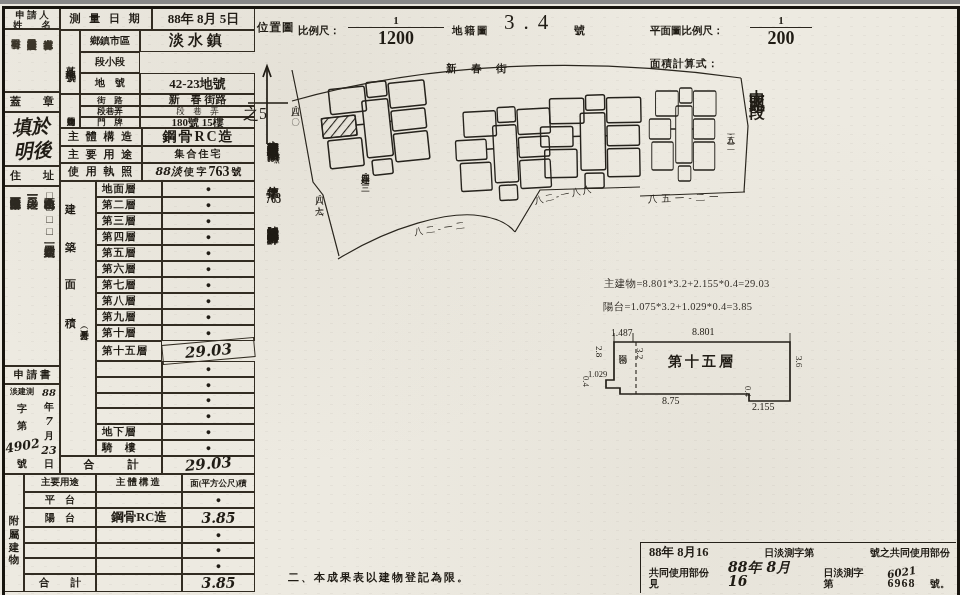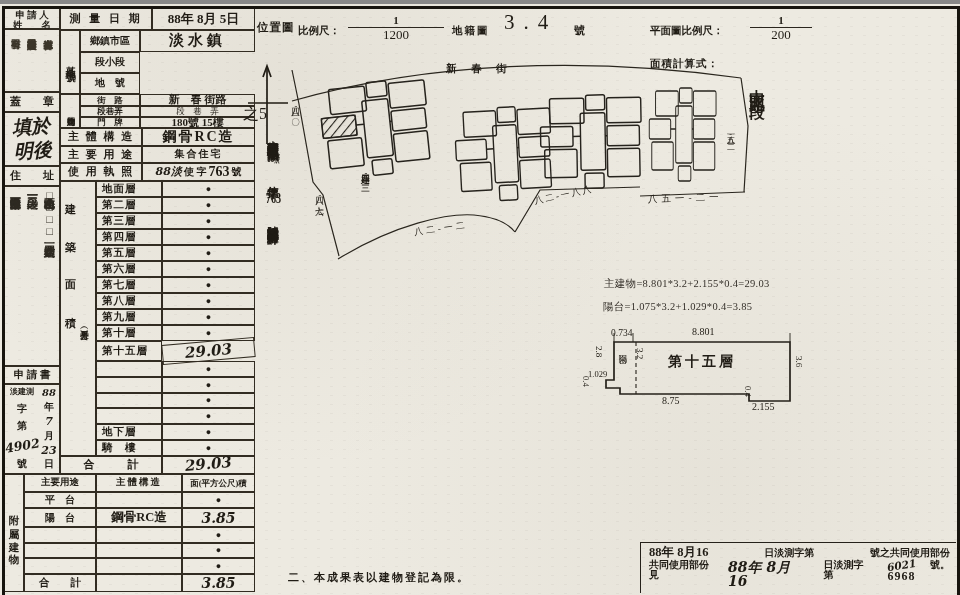--- a/index.html
+++ b/index.html
@@ -16,21 +16,21 @@
   .c{position:absolute;box-sizing:border-box;border:1px solid #322c22;display:flex;align-items:center;justify-content:center;line-height:1.05;}
   .abs{position:absolute;box-sizing:border-box;line-height:1.05;}
   .vt{writing-mode:vertical-rl;text-orientation:upright;}
   .pre{white-space:pre-line;}
   .hand{font-style:italic;font-weight:700;font-family:"DejaVu Serif","Liberation Serif",serif;}
   .blur{filter:blur(.5px);color:#3c362a;}
   .tcy{text-combine-upright:all;}
   .rot{writing-mode:vertical-rl;text-orientation:mixed;}
   .frac{position:absolute;display:flex;flex-direction:column;align-items:center;}
   .fnum{width:100%;text-align:center;font-size:11px;font-weight:700;border-bottom:1.7px solid #2b261e;padding-bottom:1px;line-height:1;}
-  .fden{font-size:13px;font-weight:400;line-height:1.15;}
+  .fden{font-size:18px;font-weight:700;line-height:1.15;}
   .grid{position:absolute;display:grid;box-sizing:border-box;}
   .grid>div{border:1px solid #322c22;display:flex;align-items:center;justify-content:center;box-sizing:border-box;overflow:visible;}
   .gl{font-size:10.5px;font-weight:700;letter-spacing:1px;justify-content:flex-start !important;padding-left:5px;}
   .gv{font-size:9px;}
   .big-hand{font-size:15px;transform:rotate(-5deg);}
   .appcol{display:flex;flex-direction:column;justify-content:space-between;align-items:center;height:100%;padding:3px 0;box-sizing:border-box;}
   svg{position:absolute;left:0;top:0;pointer-events:none;}
 </style>
 </head>
 <body>
@@ -129,20 +129,21 @@
   <div class="c" style="left:60px;top:4px;width:92px;height:22px;font-size:11px;font-weight:700;letter-spacing:3px">測 量 日 期</div>
   <div class="c" style="left:152px;top:4px;width:103px;height:22px;font-size:13px;font-weight:700">88年 8月 5日</div>
 
   <div class="c" style="left:60px;top:26px;width:20px;height:64px">
     <span class="vt" style="font-size:10px;font-weight:700;letter-spacing:2px">基地地號</span>
   </div>
   <div class="c" style="left:80px;top:26px;width:60px;height:22px;font-size:10px;font-weight:700">鄉鎮市區</div>
   <div class="c" style="left:140px;top:26px;width:115px;height:22px;font-size:15px;font-weight:700;letter-spacing:4px">淡水鎮</div>
   <div class="c" style="left:80px;top:48px;width:60px;height:21px;font-size:10px;font-weight:700">段小段</div>
   <div class="c" style="left:80px;top:69px;width:60px;height:21px;font-size:10px;font-weight:700">地　號</div>
+  <div class="c" style="left:140px;top:69px;width:115px;height:21px;font-size:13px;font-weight:700">42-23地號</div>
 
   <div class="c" style="left:60px;top:90px;width:20px;height:34px">
     <span class="vt" style="font-size:8px;font-weight:700">建物門牌</span>
   </div>
   <div class="c" style="left:80px;top:90px;width:60px;height:12px;font-size:8.5px;font-weight:700">街　路</div>
   <div class="c" style="left:140px;top:90px;width:115px;height:12px;font-size:11px;font-weight:700">新　春 街路</div>
   <div class="c" style="left:80px;top:102px;width:60px;height:11px;font-size:8.5px;font-weight:700">段巷弄</div>
   <div class="c" style="left:140px;top:102px;width:115px;height:11px;font-size:8.5px">段　巷　弄</div>
   <div class="c" style="left:80px;top:113px;width:60px;height:11px;font-size:8.5px;font-weight:700">門　牌</div>
   <div class="c" style="left:140px;top:113px;width:115px;height:11px;font-size:11px;font-weight:700">180號 15樓</div>
@@ -264,42 +265,42 @@
   <div class="vt abs" style="left:287px;top:97px;width:13px;height:56px;font-size:8.5px">八四-一〇</div>
   <div class="vt abs" style="left:311px;top:186px;width:13px;height:58px;font-size:8.5px">八四-六七</div>
   <div class="vt abs" style="left:357px;top:164px;width:13px;height:60px;font-size:8.5px;font-weight:700">建四二-三</div>
   <div class="abs" style="left:414px;top:220px;width:58px;height:12px;font-size:9px;letter-spacing:3px;transform:rotate(-8deg)">八二-一二</div>
   <div class="abs" style="left:534px;top:186px;width:66px;height:12px;font-size:9px;letter-spacing:2px;transform:rotate(-12deg)">八二-一八八</div>
   <div class="vt abs" style="left:722px;top:126px;width:12px;height:54px;font-size:8px">八五一-二一</div>
   <div class="abs" style="left:648px;top:190px;width:76px;height:12px;font-size:9.5px;letter-spacing:4px;transform:rotate(-2deg)">八五一-二一</div>
 
   <div class="abs" style="left:604px;top:274px;width:252px;height:12px;font-size:10.5px;letter-spacing:.3px;color:#35302a">主建物=8.801*3.2+2.155*0.4=29.03</div>
   <div class="abs" style="left:603px;top:297px;width:242px;height:12px;font-size:10.5px;letter-spacing:.3px;color:#35302a">陽台=1.075*3.2+1.029*0.4=3.85</div>
-  <div class="abs" style="left:611px;top:325px;width:32px;height:10px;font-size:9.5px">0.734</div>
+  <div class="abs" style="left:611px;top:325px;width:32px;height:10px;font-size:9.5px">1.487</div>
   <div class="abs" style="left:692px;top:323px;width:38px;height:11px;font-size:10px">8.801</div>
   <div class="rot abs" style="left:592px;top:342px;width:11px;height:24px;font-size:9px">2.8</div>
   <div class="vt abs" style="left:615px;top:344px;width:12px;height:30px;font-size:9px">陽台</div>
   <div class="rot abs" style="left:633px;top:344px;width:11px;height:24px;font-size:9px">3.2</div>
   <div class="abs" style="left:588px;top:366px;width:30px;height:10px;font-size:8.5px">1.029</div>
   <div class="rot abs" style="left:580px;top:372px;width:10px;height:18px;font-size:8.5px">0.4</div>
   <div class="abs" style="left:662px;top:392px;width:32px;height:11px;font-size:10px">8.75</div>
   <div class="rot abs" style="left:742px;top:382px;width:10px;height:17px;font-size:8.5px">0.4</div>
   <div class="abs" style="left:752px;top:398px;width:38px;height:11px;font-size:10px">2.155</div>
   <div class="rot abs" style="left:792px;top:352px;width:11px;height:22px;font-size:9px">3.6</div>
   <div class="abs" style="left:668px;top:351px;width:80px;height:17px;font-size:14px;font-weight:600;letter-spacing:3px">第十五層</div>
 
   <div class="abs" style="left:288px;top:568px;width:260px;height:15px;font-size:11px;font-weight:700;letter-spacing:2px">二、本成果表以建物登記為限。</div>
 
   <div class="abs" style="left:640px;top:538px;width:316px;height:51px;border-left:1.6px solid #25211a;border-top:1.6px solid #25211a;display:flex;flex-direction:column;justify-content:space-between;padding:3px 6px 4px 8px">
     <div style="display:flex;align-items:baseline;justify-content:space-between">
       <span style="font-size:12.5px;font-weight:700">88年 8月16</span>
       <span style="font-size:10px;font-weight:700">日淡測字第</span>
       <span style="font-size:10px;font-weight:700">號之共同使用部份</span>
     </div>
-    <div style="display:flex;align-items:flex-start;gap:10px">
+    <div style="display:flex;align-items:flex-end;gap:10px">
       <span style="font-size:10px;font-weight:700">共同使用部份見</span>
       <span class="hand" style="font-size:14px">88年 8月 16</span>
       <span style="font-size:10px;font-weight:700">日淡測字第</span>
       <span style="display:inline-flex;flex-direction:column;align-items:center;line-height:1;margin:0 4px">
         <span class="hand" style="font-size:10.5px;transform:rotate(-9deg)">6021</span>
         <span style="font-size:12px;font-weight:700;letter-spacing:1px">6968</span>
       </span>
       <span style="font-size:10px;font-weight:700">號。</span>
     </div>
   </div>

